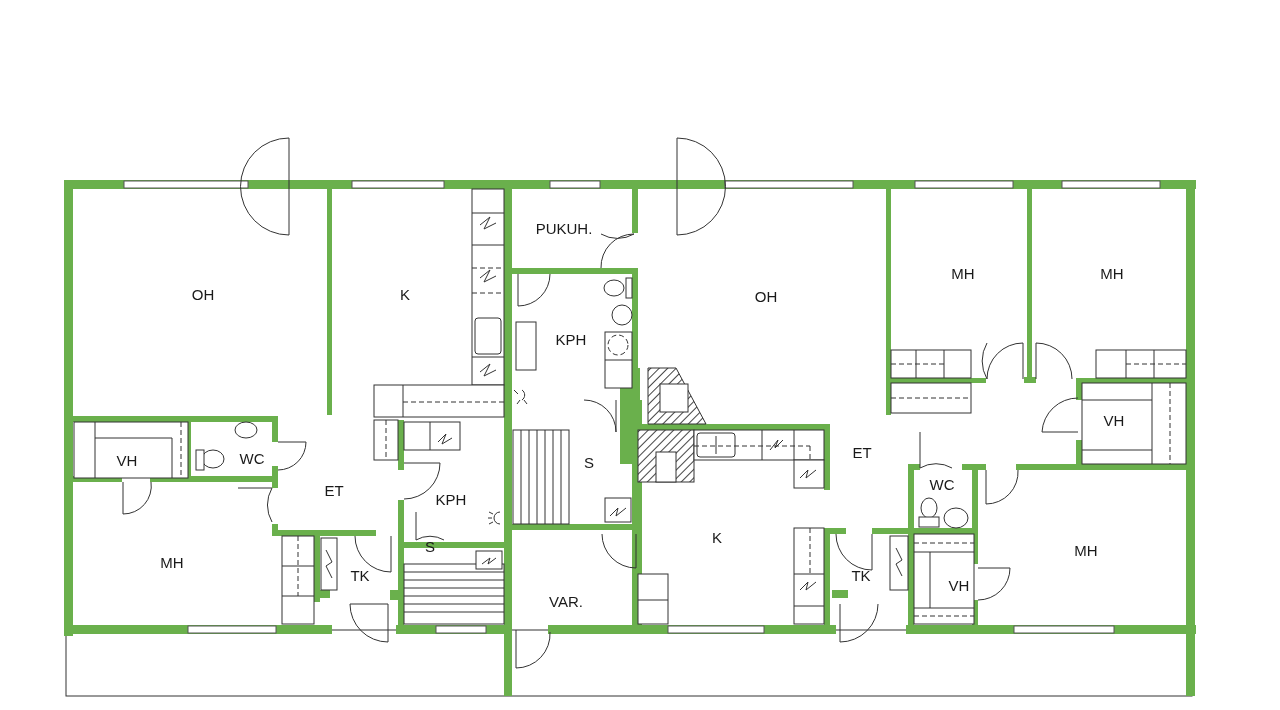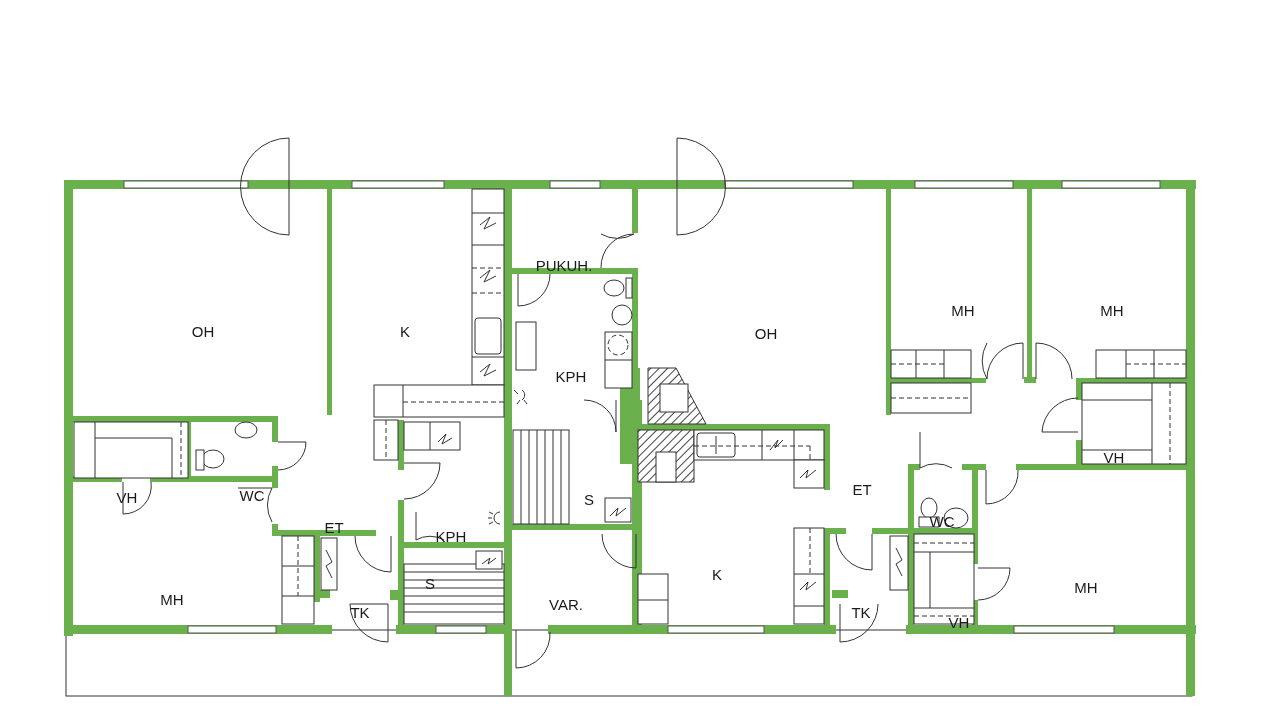--- a/index.html
+++ b/index.html
@@ -1,18 +1,18 @@
 <!DOCTYPE html>
 <html><head>
 <meta charset="utf-8">
 <style>
   html, body { margin: 0; padding: 0; background: #ffffff; }
   body { width: 1280px; height: 710px; overflow: hidden; position: relative; font-family: "Liberation Sans", sans-serif; }
   #plan { position: absolute; left: 0; top: 0; }
-  .lbl { position: absolute; font-family: "Liberation Sans", sans-serif; font-size: 15px; color: #1a1a1a; transform: translate(-50%, -50%); white-space: nowrap; margin-top: 37px; }
+  .lbl { position: absolute; font-family: "Liberation Sans", sans-serif; font-size: 15px; color: #1a1a1a; transform: translate(-50%, -50%); white-space: nowrap; }
   .wall { fill: #6ab04c; }
   .ln { fill: none; stroke: #333; stroke-width: 1; }
   .dash { fill: none; stroke: #333; stroke-width: 1; stroke-dasharray: 5 3; }
   .fix { fill: #fff; stroke: #333; stroke-width: 1; }
   .win { fill: #fff; stroke: #555; stroke-width: 1; }
 </style>
 </head>
 <body>
 
 <svg id="plan" width="1280" height="710" viewBox="0 0 1280 710" xmlns="http://www.w3.org/2000/svg">
@@ -259,21 +259,21 @@
 <div class="lbl" style="left:127px;top:460px">VH</div>
 <div class="lbl" style="left:252px;top:458px">WC</div>
 <div class="lbl" style="left:334px;top:490px">ET</div>
 <div class="lbl" style="left:451px;top:499px">KPH</div>
 <div class="lbl" style="left:430px;top:546px">S</div>
 <div class="lbl" style="left:172px;top:562px">MH</div>
 <div class="lbl" style="left:360px;top:575px">TK</div>
 <div class="lbl" style="left:564px;top:228px">PUKUH.</div>
 <div class="lbl" style="left:571px;top:339px">KPH</div>
 <div class="lbl" style="left:589px;top:462px">S</div>
-<div class="lbl" style="left:566px;top:567px">VAR.</div>
+<div class="lbl" style="left:566px;top:601px">VAR.</div>
 <div class="lbl" style="left:766px;top:296px">OH</div>
 <div class="lbl" style="left:717px;top:537px">K</div>
 <div class="lbl" style="left:862px;top:452px">ET</div>
 <div class="lbl" style="left:861px;top:575px">TK</div>
 <div class="lbl" style="left:963px;top:273px">MH</div>
 <div class="lbl" style="left:1112px;top:273px">MH</div>
 <div class="lbl" style="left:1114px;top:420px">VH</div>
 <div class="lbl" style="left:942px;top:484px">WC</div>
 <div class="lbl" style="left:959px;top:585px">VH</div>
 <div class="lbl" style="left:1086px;top:550px">MH</div>

